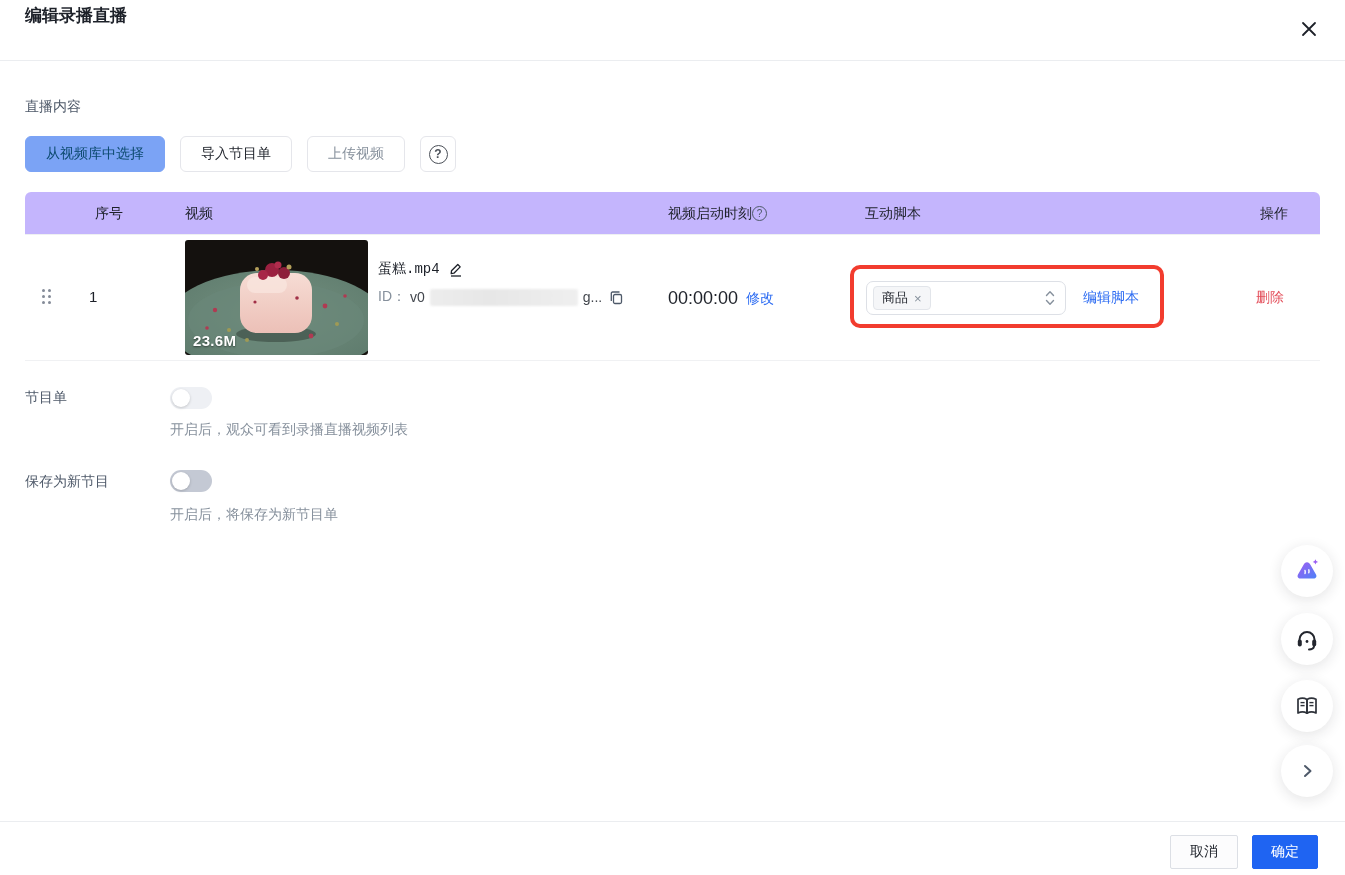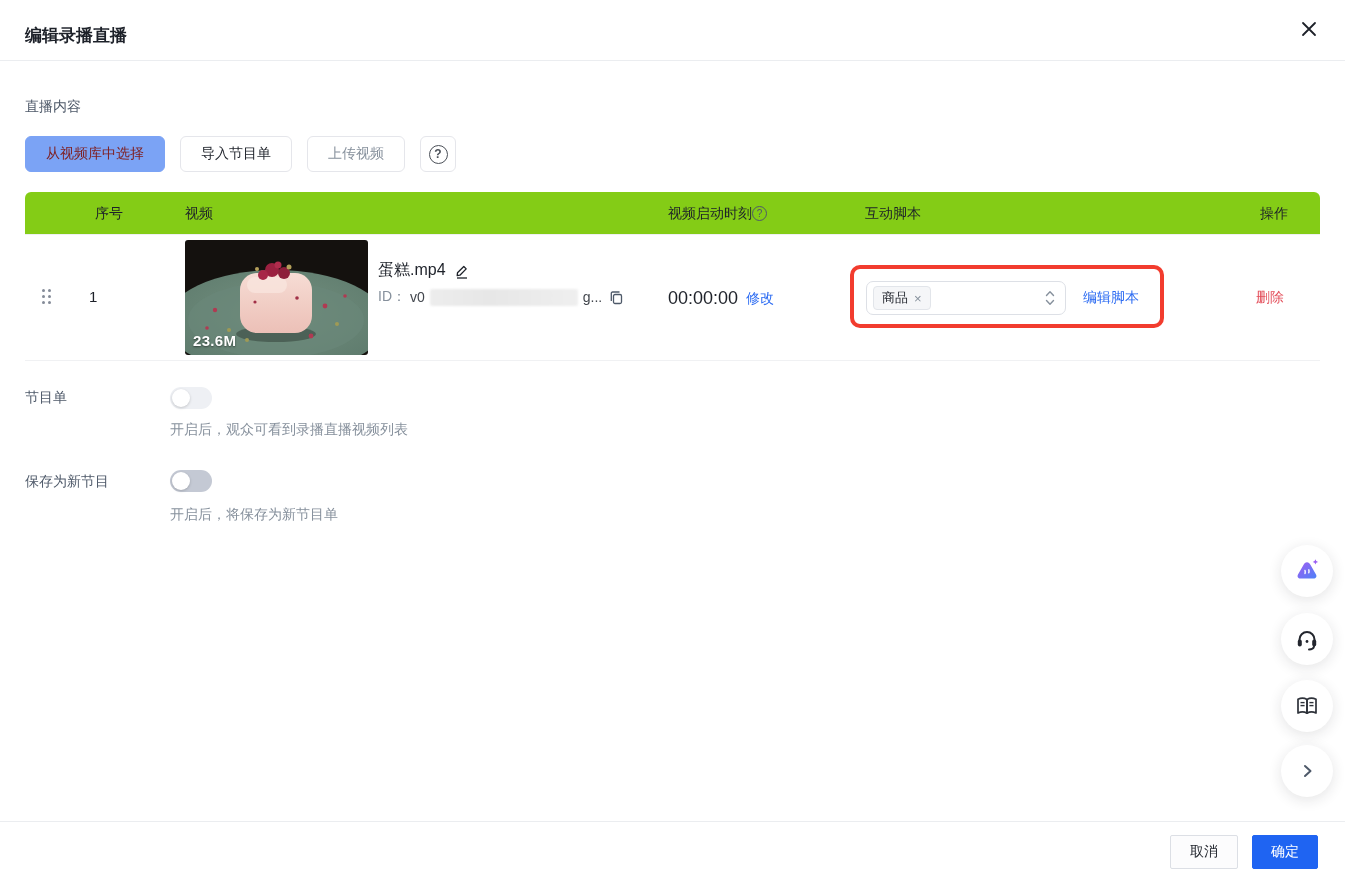--- a/index.html
+++ b/index.html
@@ -3,59 +3,59 @@
 <meta charset="utf-8">
 <style>
   * { margin: 0; padding: 0; box-sizing: border-box; }
   html,body { background:#e9ebee; }
   body { font-family: "Liberation Sans", "DejaVu Sans", sans-serif; }
   .stage {
     position: relative; width: 1345px; height: 875px;
     background: #ffffff; overflow: hidden; color: #1d2129; font-size: 14px;
   }
   
-  .dlg-title { position:absolute; left:25px; top:24px; font-size:17px; font-weight:600; color:#1d2129; }
+  .dlg-title { position:absolute; left:25px; top:4px; font-size:17px; font-weight:600; color:#1d2129; }
   .dlg-close { position:absolute; right:24px; top:17px; width:24px; height:24px; display:flex; align-items:center; justify-content:center; cursor:pointer; }
   .hr { position:absolute; left:0; right:0; height:1px; background:#ebedf0; }
   .hr-top { top:60px; }
   .hr-bottom { top:821px; }
   
   .section-label { position:absolute; left:25px; top:98px; color:#4e5969; font-size:14px; }
   
   .tabs { position:absolute; left:25px; top:136px; display:flex; gap:15px; align-items:center; }
   .tab-btn { height:36px; padding:0 20px; border-radius:6px; border:1px solid #e5e6eb;
     background:#fff; color:#1d2129; font-size:14px; display:flex; align-items:center; cursor:pointer; }
-  .tab-btn.active { background:#7ba3f5; border-color:#7ba3f5; color:#7f1d1d;text-align:right; }
+  .tab-btn.active { background:#7ba3f5; border-color:#7ba3f5; color:#0c4a6e;text-align:right; }
   .tab-btn.muted { color:#86909c; }
   .help-btn { width:36px; height:36px; border-radius:6px; border:1px solid #e5e6eb; background:#fff;
     display:flex; align-items:center; justify-content:center; cursor:pointer; }
   .q-circle { width:19px; height:19px; border:1.5px solid #4b5058; border-radius:50%;
     display:flex; align-items:center; justify-content:center; font-size:12px; font-weight:bold; color:#4b5058; }
   
   .table { position:absolute; left:25px; top:192px; width:1295px; height:169px; border-bottom:1px solid #f0f1f3; }
-  .thead { position:absolute; left:0; top:0; width:100%; height:43px; background:#84cc16;
+  .thead { position:absolute; left:0; top:0; width:100%; height:43px; background:#c4b5fd;
     border-radius:6px 6px 0 0; border-bottom:1px solid #eef0f2; }
   .th { position:absolute; top:0; height:43px; display:flex; align-items:center; color:#1d2129; font-size:14px; }
   .th-index { left:70px; }
   .th-video { left:160px; }
   .th-start { left:643px; }
   .th-script { left:840px; }
   .th-action { right:32px; }
   .q-mini { width:15px; height:15px; border:1.2px solid #4e5969; border-radius:50%;
     display:flex; align-items:center; justify-content:center; font-size:10px; color:#4e5969; }
   .drag-handle { position:absolute; left:17px; top:97px; display:grid;
     grid-template-columns:repeat(2, 3px); grid-template-rows:repeat(3, 3px); gap:3px; cursor:grab; }
   .drag-handle i { width:3px; height:3px; border-radius:50%; background:#848b98; }
   .cell-index { position:absolute; left:64px; top:96px; font-size:15px; color:#1d2129; }
   .thumb { position:absolute; left:160px; top:48px; width:183px; height:115px; border-radius:3px; overflow:hidden; }
   .thumb svg { display:block; }
   .size-badge { position:absolute; left:8px; bottom:6px; color:#fff; font-size:15px; font-weight:bold;
     text-shadow:0 1px 2px rgba(0,0,0,.5); letter-spacing:.3px;text-align:right; }
   .vname-line { position:absolute; left:353px; top:68px; display:flex; align-items:center; gap:8px; }
-  .vname { font-size:16px; color:#1d2129; }
+  .vname { font-size:14px; color:#1d2129;font-family:Liberation Mono, monospace; }
   .edit-ic { display:flex; cursor:pointer; }
   .vid-line { position:absolute; left:353px; top:96px; display:flex; align-items:center; gap:4px; font-size:14px; }
   .id-label { color:#86909c; }
   .id-val { color:#42464d; }
   .id-blur { display:inline-block; width:148px; height:17px; border-radius:2px; margin:0 1px;
     background:linear-gradient(90deg,#ededed 0%,#e7e7e7 40%,#efefef 100%); filter:blur(1.2px); }
   .copy-ic { display:flex; cursor:pointer; margin-left:3px; }
   .cell-start { position:absolute; left:643px; top:96px; display:flex; gap:8px; align-items:center; }
   .start-time { font-size:18px; color:#1d2129; }
   .link { color:#2a6af2; cursor:pointer; font-size:14px; }

